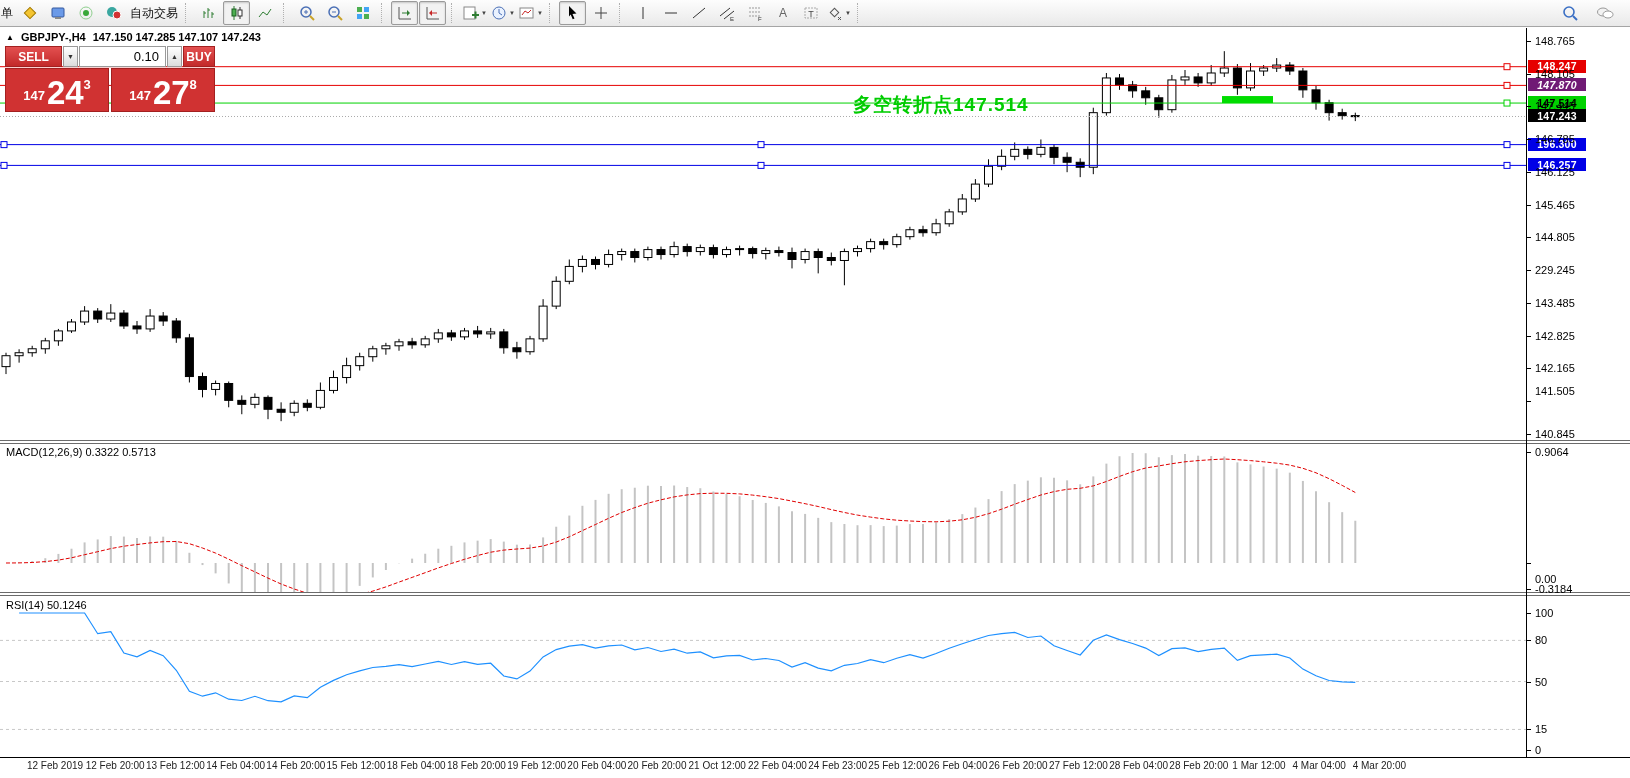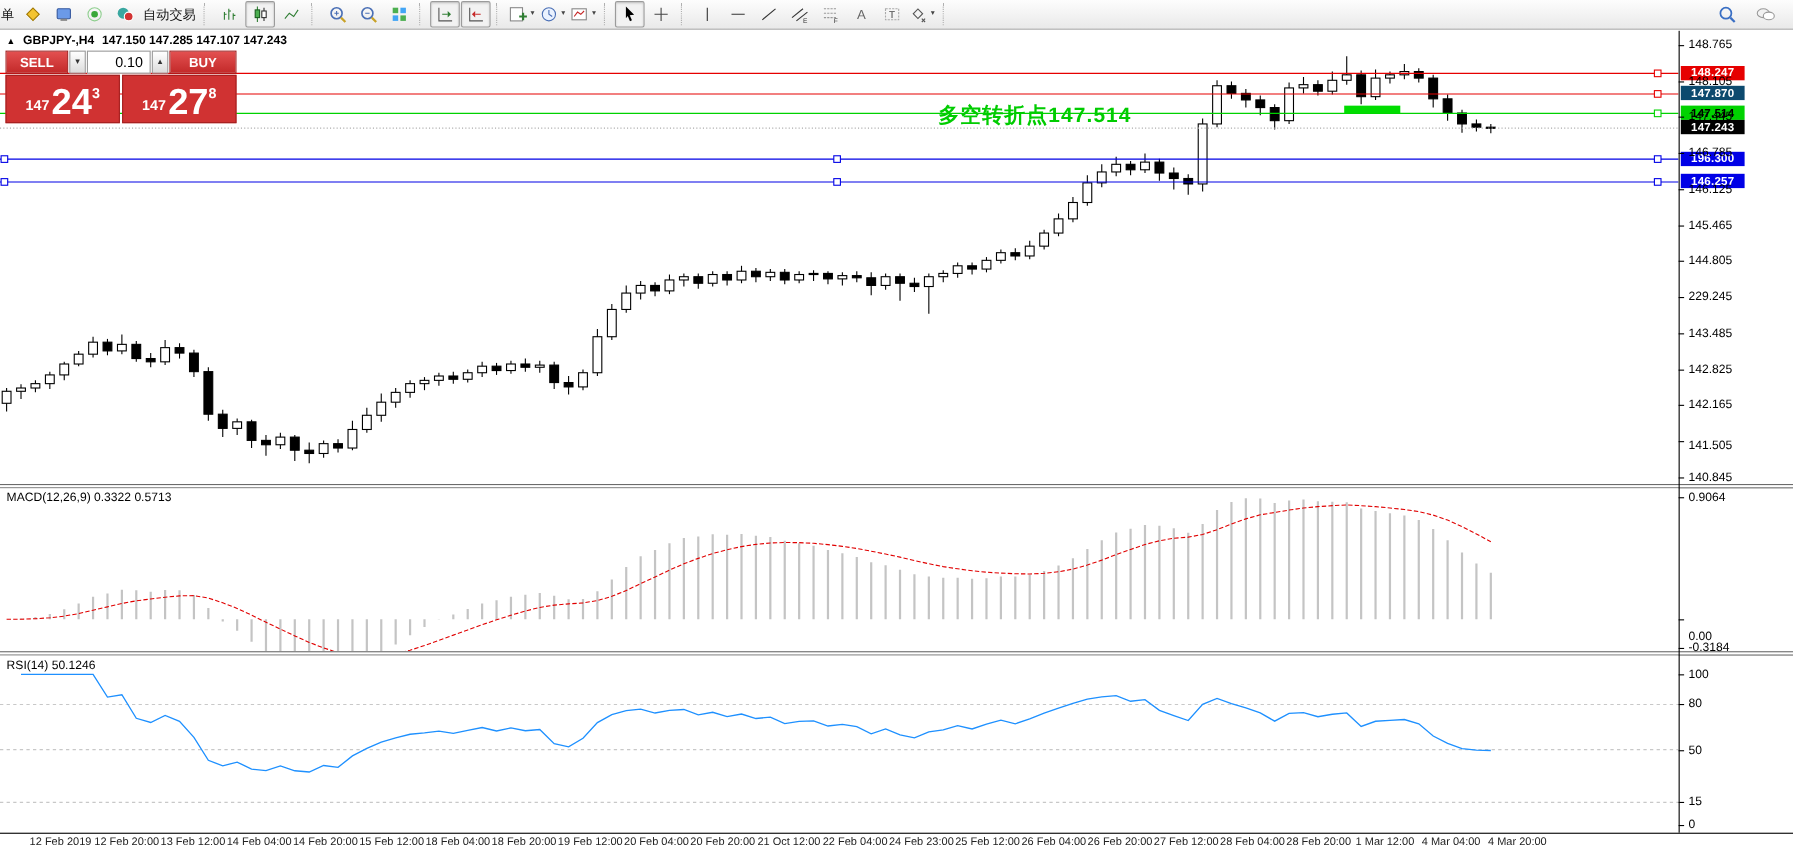--- a/index.html
+++ b/index.html
@@ -49,21 +49,21 @@
   #annotation{position:absolute;left:853px;top:92px;font-size:19px;font-weight:bold;
     color:#00CC00;letter-spacing:1px;z-index:6;white-space:nowrap}
   .t-label{position:absolute;top:760px;font-size:10px;color:#222;transform:translateX(-50%);white-space:nowrap}
 
   
   #trade-panel{position:absolute;left:5px;top:46px;width:210px;z-index:10}
   .tp-row1{display:flex;height:21px;gap:1px}
   .btn-trade{background:linear-gradient(#e35050,#c32a2a);color:#fff;font-size:12px;font-weight:bold;
     display:flex;align-items:center;justify-content:center;border:1px solid #a32020;box-sizing:border-box}
   #sell-btn{width:57px}
-  #buy-btn{width:61px}
+  #buy-btn{width:32px}
   .spin{width:15px;background:linear-gradient(#fff,#dcdcdc);border:1px solid #9a9a9a;
     font-size:7px;color:#333;display:flex;align-items:center;justify-content:center;box-sizing:border-box}
   #volume-box{flex:1;background:#fff;border:1px solid #9a9a9a;font-size:13px;color:#000;
     display:flex;align-items:center;justify-content:flex-end;padding-right:6px;box-sizing:border-box}
   .tp-row2{display:flex;gap:2px;margin-top:1px;height:44px}
   .quote{flex:1;background:#d03232;border:1px solid #a32020;color:#fff;
     display:flex;align-items:flex-end;justify-content:center;padding-bottom:4px;box-sizing:border-box;cursor:default}
   .q-prefix{font-size:13px;font-weight:bold;margin:0 2px 4px 0}
   .q-big{font-size:33px;font-weight:bold;line-height:28px}
   .q-sup{font-size:13px;font-weight:bold;margin-bottom:15px}
@@ -591,21 +591,21 @@
 <svg id="rsi-svg" class="pane">
     <line x1="0" y1="44.400000000000006" x2="1526" y2="44.400000000000006" stroke="#c8c8c8" stroke-width="1" stroke-dasharray="3,3"></line>
     <line x1="0" y1="85.5" x2="1526" y2="85.5" stroke="#c8c8c8" stroke-width="1" stroke-dasharray="3,3"></line>
     <line x1="0" y1="133.45" x2="1526" y2="133.45" stroke="#c8c8c8" stroke-width="1" stroke-dasharray="3,3"></line>
     <polyline points="19.1,17.0 32.2,17.0 45.3,17.0 58.4,17.0 71.5,17.0 84.6,17.0 97.7,37.7 110.8,35.6 123.89999999999999,57.0 137,60.8 150.1,54.4 163.2,59.7 176.29999999999998,74.3 189.4,95.2 202.5,100.2 215.6,96.8 228.7,103.2 241.79999999999998,104.5 254.9,100.3 268,104.7 281.09999999999997,105.8 294.2,99.9 307.3,101.6 320.4,91.2 333.5,84.4 346.59999999999997,78.7 359.7,74.8 372.8,71.5 385.9,70.3 399,68.6 412.09999999999997,70.7 425.2,68.0 438.3,65.4 451.4,68.5 464.5,65.7 477.59999999999997,68.3 490.7,67.2 503.8,80.0 516.9,82.9 530,75.1 543.1,60.9 556.1999999999999,53.6 569.3,50.1 582.4,48.6 595.5,52.2 608.6,49.8 621.6999999999999,49.0 634.8,53.8 647.9,51.5 661,55.5 674.1,53.1 687.1999999999999,57.2 700.3,55.9 713.4,61.8 726.5,59.8 739.6,59.4 752.6999999999999,64.0 765.8,62.5 778.9,64.5 792,71.1 805.1,66.6 818.1999999999999,72.1 831.3,74.8 844.4,69.3 857.5,67.5 870.6,63.6 883.6999999999999,66.7 896.8,62.2 909.9,58.7 923,62.0 936.1,57.5 949.1999999999999,52.3 962.3,47.8 975.4,43.5 988.5,39.5 1001.6,37.6 1014.6999999999999,36.4 1027.8,41.5 1040.8999999999999,40.0 1054,49.8 1067.1,54.5 1080.2,59.0 1093.3,44.3 1106.3999999999999,39.0 1119.5,43.6 1132.6,47.5 1145.7,52.1 1158.8,59.6 1171.8999999999999,52.6 1185,51.9 1198.1,55.6 1211.2,53.3 1224.3,52.1 1237.3999999999999,64.4 1250.5,59.7 1263.6,58.9 1276.7,58.1 1289.8,62.0 1302.8999999999999,73.1 1316,79.8 1329.1,84.5 1342.2,85.9 1355.3,86.3" fill="none" stroke="#1e90ff" stroke-width="1.2"></polyline>
   </svg>
 <div id="axis-line"></div>
 <div id="bottom-border"></div>
 <div id="price-axis">
     <div class="price-label" style="top: 59.6928px; background: rgb(230, 0, 0); color: rgb(255, 255, 255);">148.247</div>
-    <div class="price-label" style="top: 78.392px; background: #0c4a6e; color: rgb(255, 255, 255);">147.870</div>
+    <div class="price-label" style="top: 78.392px; background: #701a75; color: rgb(255, 255, 255); font-style: italic;">147.870</div>
     <div class="price-label" style="top: 96.0496px; background: rgb(0, 210, 0); color: rgb(0, 0, 0);">147.514</div>
     <div class="price-label" style="top: 109.491px; background: rgb(0, 0, 0); color: rgb(255, 255, 255);">147.243</div>
     <div class="price-label" style="top: 137.614px; background: rgb(0, 0, 230); color: rgb(255, 255, 255);">196.300</div>
     <div class="price-label" style="top: 158.397px; background: rgb(0, 0, 230); color: rgb(255, 255, 255);">146.257</div>
     <div class="tick-dash" style="top: 41px;"></div>
     <div class="tick-label" style="top: 35px;">148.765</div>
     <div class="tick-dash" style="top: 73.736px;"></div>
     <div class="tick-label" style="top: 67.736px;">148.105</div>
     <div class="tick-dash" style="top: 106.472px;"></div>
     <div class="tick-label" style="top: 100.472px;">147.445</div>
@@ -619,21 +619,21 @@
     <div class="tick-label" style="top: 231.416px;">144.805</div>
     <div class="tick-dash" style="top: 270.152px;"></div>
     <div class="tick-label" style="top: 264.152px;">229.245</div>
     <div class="tick-dash" style="top: 302.888px;"></div>
     <div class="tick-label" style="top: 296.888px;">143.485</div>
     <div class="tick-dash" style="top: 335.624px;"></div>
     <div class="tick-label" style="top: 329.624px;">142.825</div>
     <div class="tick-dash" style="top: 368.36px;"></div>
     <div class="tick-label" style="top: 362.36px;">142.165</div>
     <div class="tick-dash" style="top: 401.096px;"></div>
-    <div class="tick-label" style="top: 399px;">141.505</div>
+    <div class="tick-label" style="top: 385px;">141.505</div>
     <div class="tick-dash" style="top: 433.832px;"></div>
     <div class="tick-label" style="top: 427.832px;">140.845</div>
     <div class="tick-dash" style="top: 452px;"></div>
     <div class="tick-label" style="top: 446px;">0.9064</div>
     <div class="tick-dash" style="top: 563px;"></div>
     <div class="tick-label" style="top: 557px; margin-top: 16px;">0.00</div>
     <div class="tick-dash" style="top: 589px;"></div>
     <div class="tick-label" style="top: 583px;">-0.3184</div>
     <div class="tick-dash" style="top: 613px;"></div>
     <div class="tick-label" style="top: 607px;">100</div>

